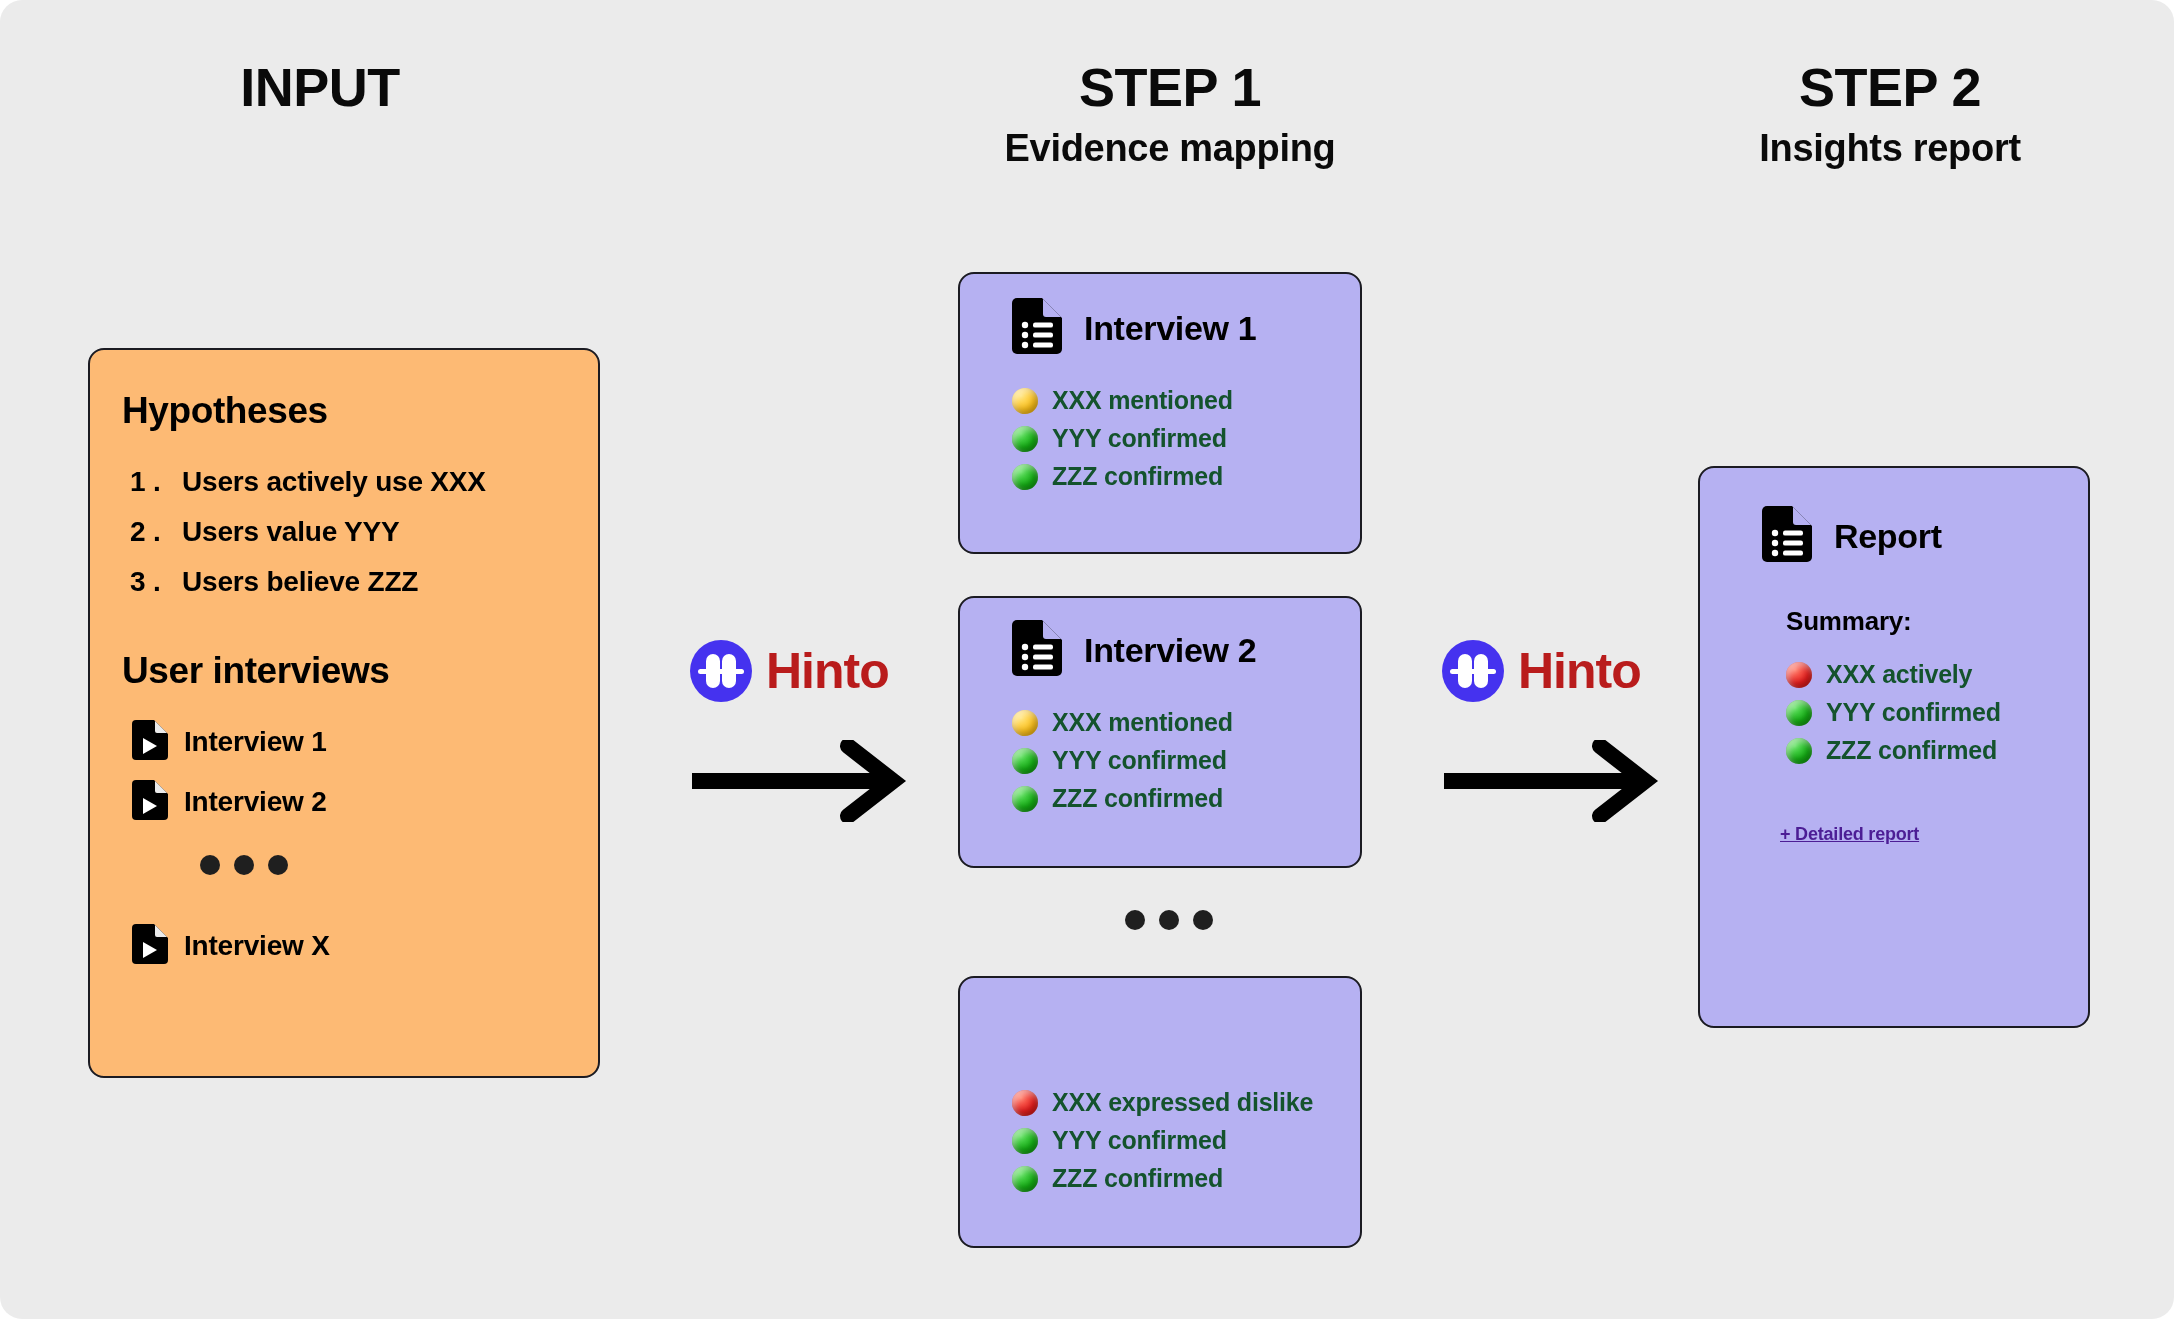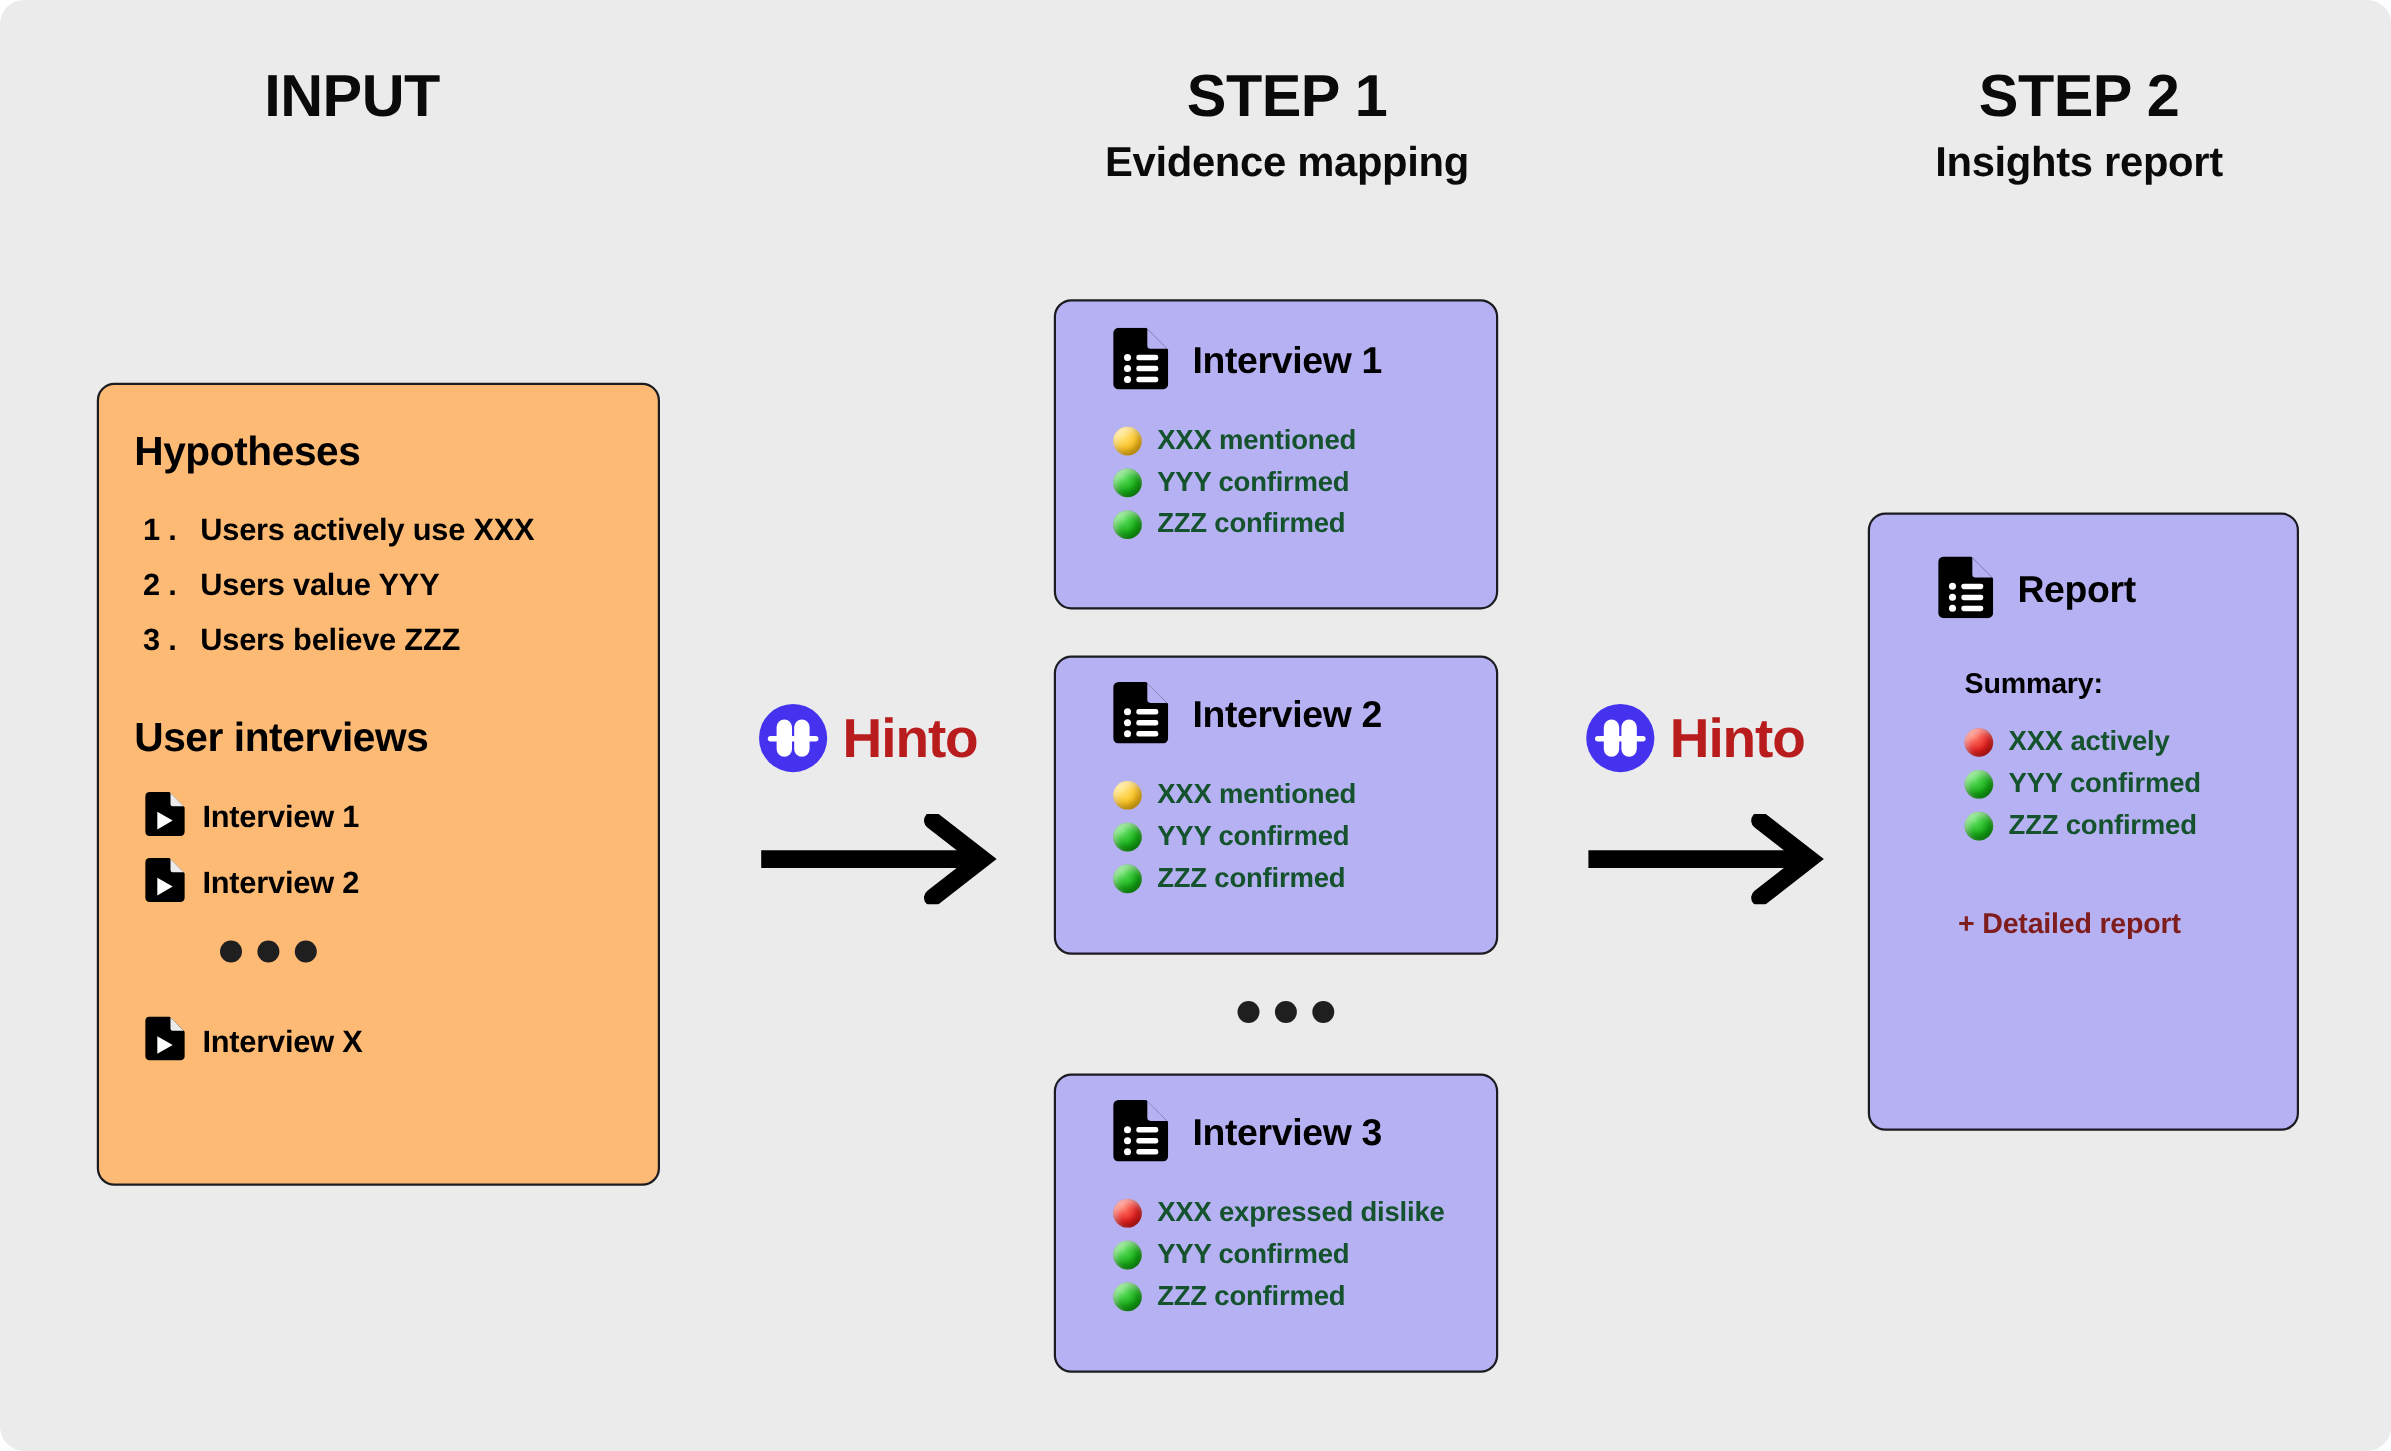--- a/index.html
+++ b/index.html
@@ -147,25 +147,26 @@
 
   .summary-label {
     position: absolute;
     font-size: 26px;
     font-weight: 800;
     color: #000;
     letter-spacing: -0.2px;
   }
   .detail-label {
     position: absolute;
-    font-size: 26px;
-    font-weight: 800;
-    color: #7f1d1d;
+    font-size: 18px;
+    font-weight: 800;
+    color: #4c1d95;
     letter-spacing: -0.2px;
     white-space: nowrap;
+    text-decoration: underline;
   }
 
   
   .hinto {
     position: absolute;
     display: flex;
     align-items: center;
     gap: 14px;
   }
   .hinto .logo {
@@ -361,81 +362,66 @@
     </div>
   </div>
 
   <div class="dots" style="left:1125px; top:910px;">
     <i></i>
     <i></i>
     <i></i>
   </div>
 
   <div class="card card-violet" style="left:958px; top:976px; width:404px; height:272px;">
-    <div class="card-head" style="left:52px; top:22px;">
+    <div class="bullet-list" style="left:52px; top:110px;">
+      <div class="bullet-row">
+        <span class="dot dot-red"></span>
+        <span class="txt">XXX  expressed dislike</span>
+      </div>
+      <div class="bullet-row">
+        <span class="dot dot-green"></span>
+        <span class="txt">YYY confirmed</span>
+      </div>
+      <div class="bullet-row">
+        <span class="dot dot-green"></span>
+        <span class="txt">ZZZ confirmed</span>
+      </div>
+    </div>
+  </div>
+
+  <div class="hinto" style="left:1442px; top:640px;">
+    <span class="logo">
+      <span class="pill l"></span>
+        <span class="pill r"></span>
+        <span class="bar-h"></span>
+    </span>
+    <span class="word">Hinto</span>
+  </div>
+
+  <span class="arrow" style="left:1440px; top:740px;">
+    <svg width="220" height="82" viewBox="0 0 220 82" aria-hidden="true">
+      <line x1="4" y1="41" x2="196" y2="41" stroke="#000" stroke-width="16"></line>
+      <polyline points="160,6 205,41 160,76" fill="none" stroke="#000" stroke-width="16" stroke-linecap="round" stroke-linejoin="miter"></polyline>
+    </svg>
+  </span>
+
+  <div class="card card-violet" style="left:1698px; top:466px; width:392px; height:562px;">
+    <div class="card-head" style="left:62px; top:38px;">
       <span>
         <svg width="50" height="56" viewBox="0 0 50 56" aria-hidden="true">
           <path d="M5 0 h25 l20 20 v31 a5 5 0 0 1 -5 5 H5 a5 5 0 0 1 -5 -5 V5 a5 5 0 0 1 5 -5 z" fill="#000"></path>
           <path d="M31 1 L49 19 H34 a3 3 0 0 1 -3 -3 z" fill="#b6b1f2"></path>
           <circle cx="13" cy="27" r="3.2" fill="#fff"></circle>
           <circle cx="13" cy="37" r="3.2" fill="#fff"></circle>
           <circle cx="13" cy="47" r="3.2" fill="#fff"></circle>
           <rect x="21" y="24.6" width="20" height="5" rx="2.2" fill="#fff"></rect>
           <rect x="21" y="34.6" width="20" height="5" rx="2.2" fill="#fff"></rect>
           <rect x="21" y="44.6" width="20" height="5" rx="2.2" fill="#fff"></rect>
         </svg>
       </span>
-      <span class="title">Interview 3</span>
-    </div>
-    <div class="bullet-list" style="left:52px; top:110px;">
-      <div class="bullet-row">
-        <span class="dot dot-red"></span>
-        <span class="txt">XXX  expressed dislike</span>
-      </div>
-      <div class="bullet-row">
-        <span class="dot dot-green"></span>
-        <span class="txt">YYY confirmed</span>
-      </div>
-      <div class="bullet-row">
-        <span class="dot dot-green"></span>
-        <span class="txt">ZZZ confirmed</span>
-      </div>
-    </div>
-  </div>
-
-  <div class="hinto" style="left:1442px; top:640px;">
-    <span class="logo">
-      <span class="pill l"></span>
-        <span class="pill r"></span>
-        <span class="bar-h"></span>
-    </span>
-    <span class="word">Hinto</span>
-  </div>
-
-  <span class="arrow" style="left:1440px; top:740px;">
-    <svg width="220" height="82" viewBox="0 0 220 82" aria-hidden="true">
-      <line x1="4" y1="41" x2="196" y2="41" stroke="#000" stroke-width="16"></line>
-      <polyline points="160,6 205,41 160,76" fill="none" stroke="#000" stroke-width="16" stroke-linecap="round" stroke-linejoin="miter"></polyline>
-    </svg>
-  </span>
-
-  <div class="card card-violet" style="left:1698px; top:466px; width:392px; height:562px;">
-    <div class="card-head" style="left:62px; top:38px;">
-      <span>
-        <svg width="50" height="56" viewBox="0 0 50 56" aria-hidden="true">
-          <path d="M5 0 h25 l20 20 v31 a5 5 0 0 1 -5 5 H5 a5 5 0 0 1 -5 -5 V5 a5 5 0 0 1 5 -5 z" fill="#000"></path>
-          <path d="M31 1 L49 19 H34 a3 3 0 0 1 -3 -3 z" fill="#b6b1f2"></path>
-          <circle cx="13" cy="27" r="3.2" fill="#fff"></circle>
-          <circle cx="13" cy="37" r="3.2" fill="#fff"></circle>
-          <circle cx="13" cy="47" r="3.2" fill="#fff"></circle>
-          <rect x="21" y="24.6" width="20" height="5" rx="2.2" fill="#fff"></rect>
-          <rect x="21" y="34.6" width="20" height="5" rx="2.2" fill="#fff"></rect>
-          <rect x="21" y="44.6" width="20" height="5" rx="2.2" fill="#fff"></rect>
-        </svg>
-      </span>
       <span class="title">Report</span>
     </div>
 
     <div class="summary-label" style="left:86px; top:138px;">Summary:</div>
 
     <div class="bullet-list" style="left:86px; top:192px;">
       <div class="bullet-row">
         <span class="dot dot-red"></span>
         <span class="txt">XXX actively</span>
       </div>

